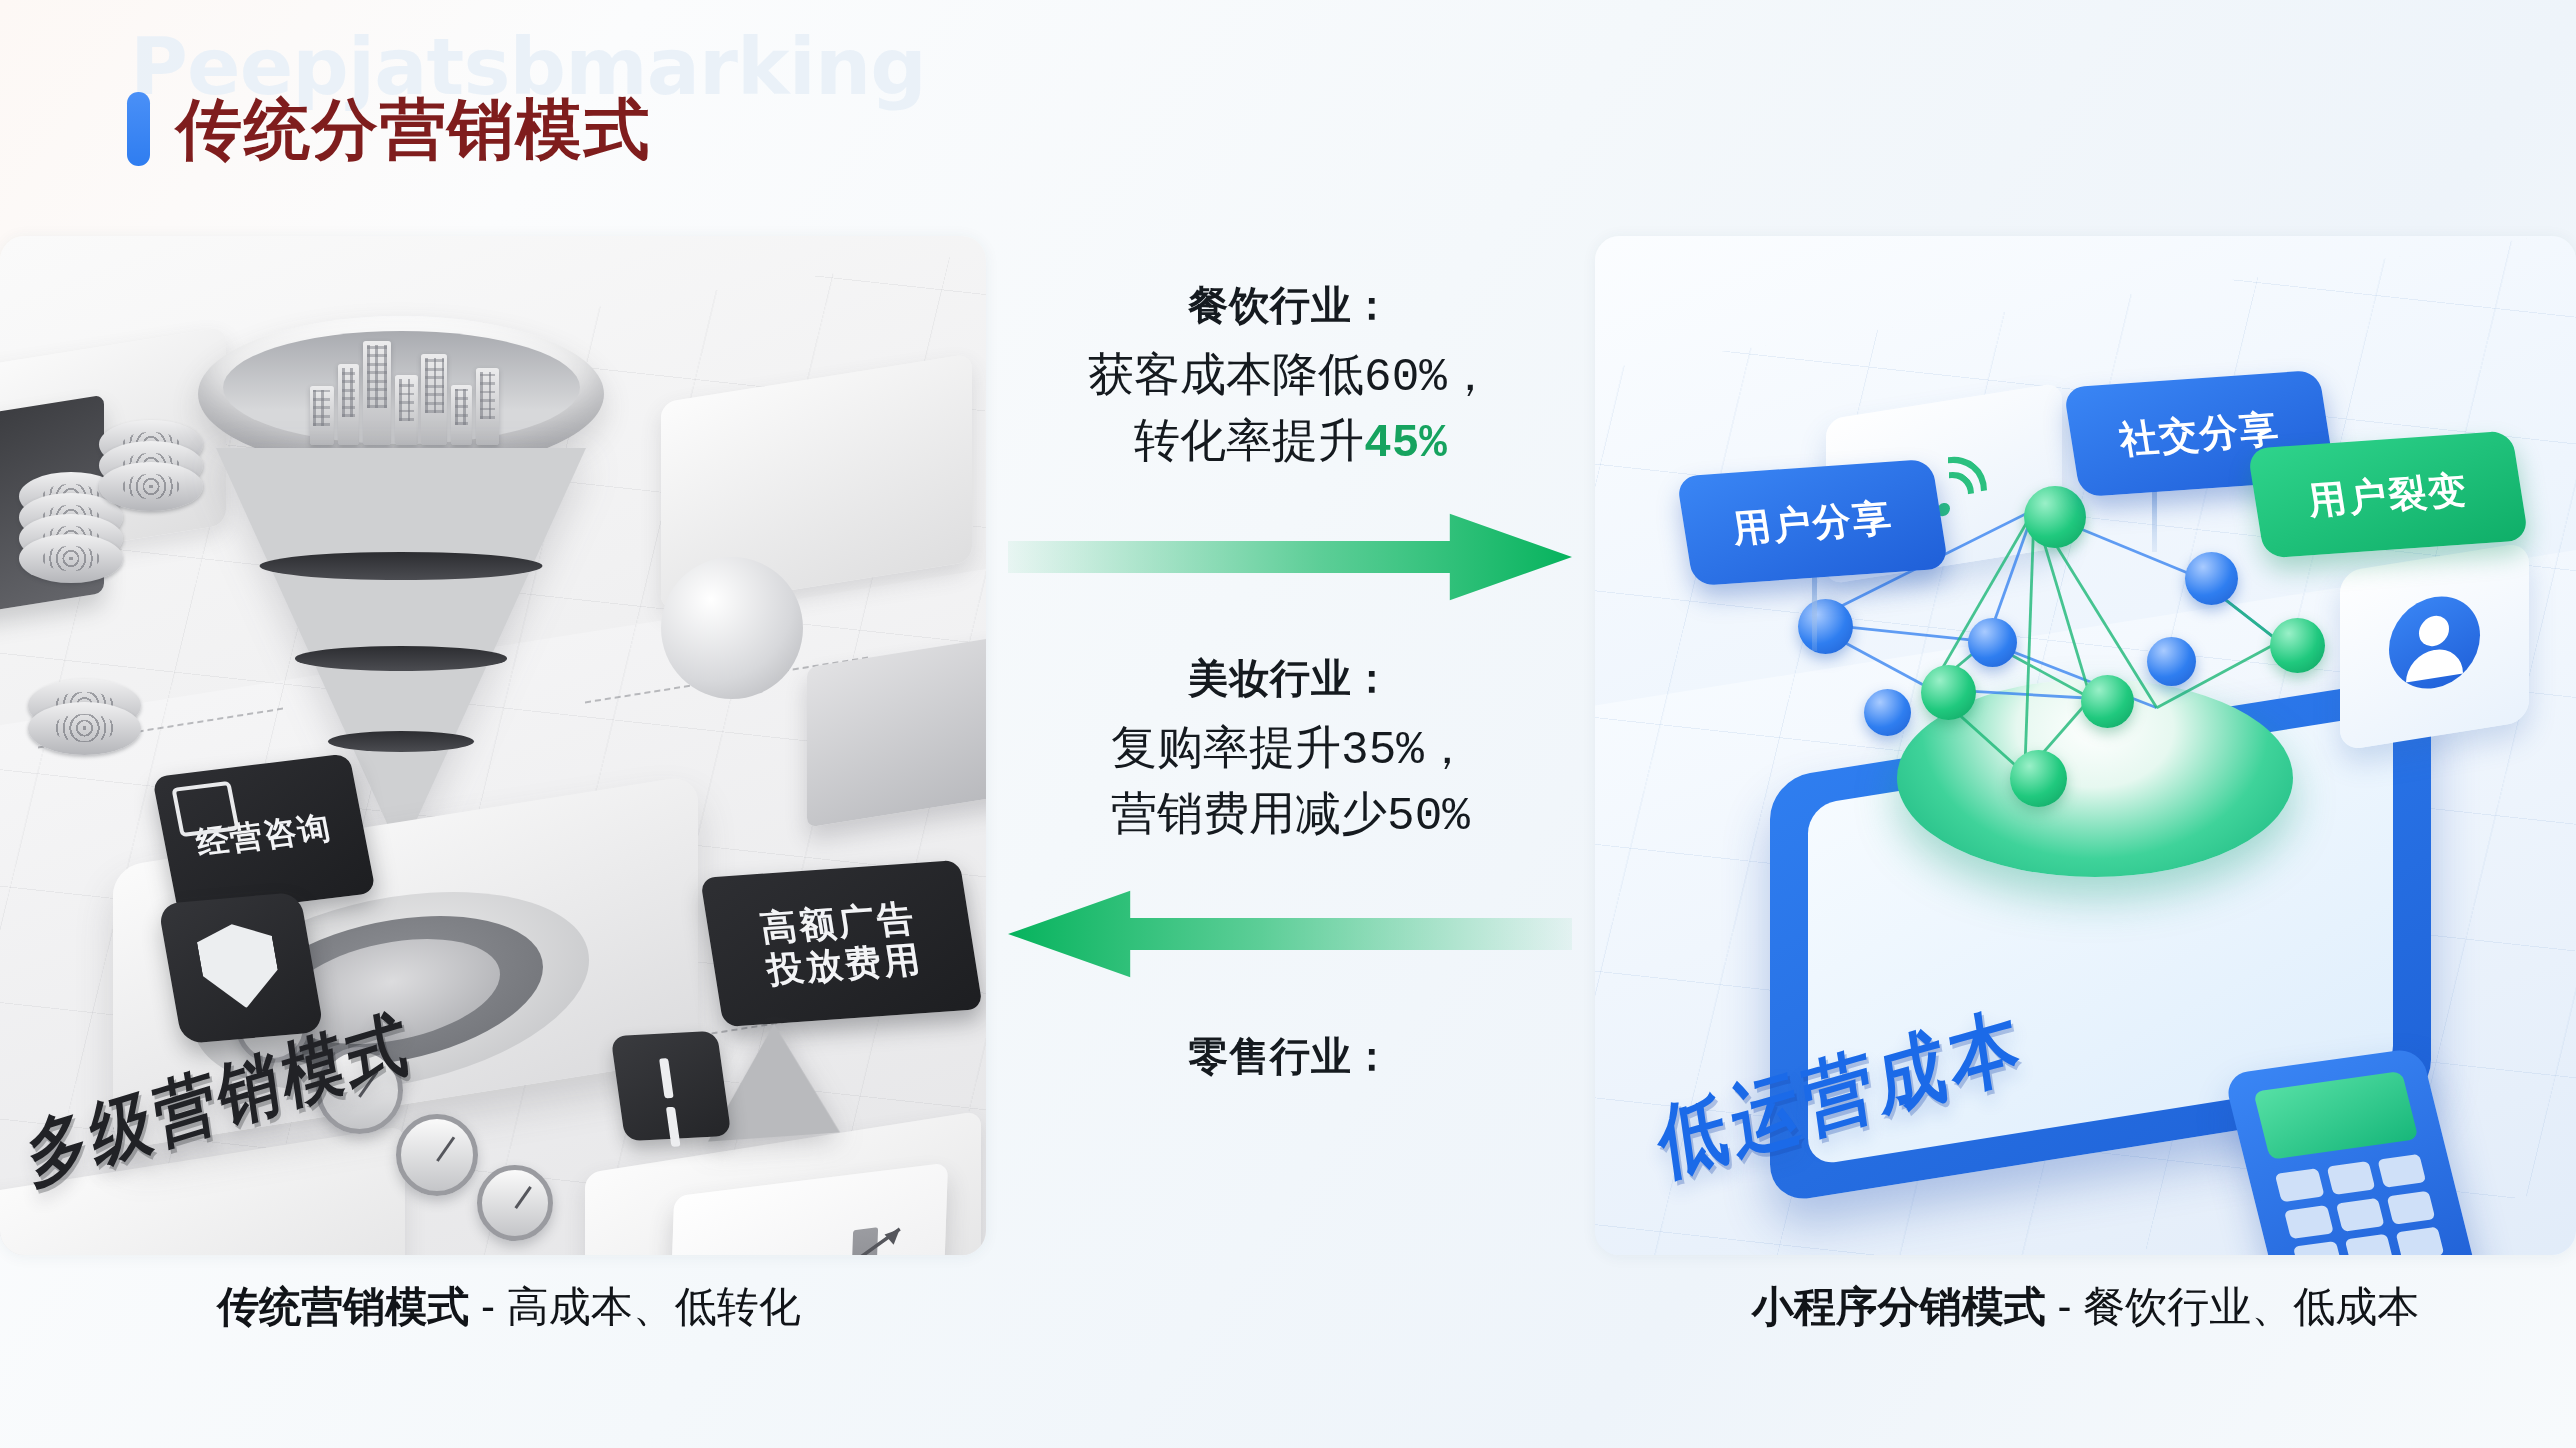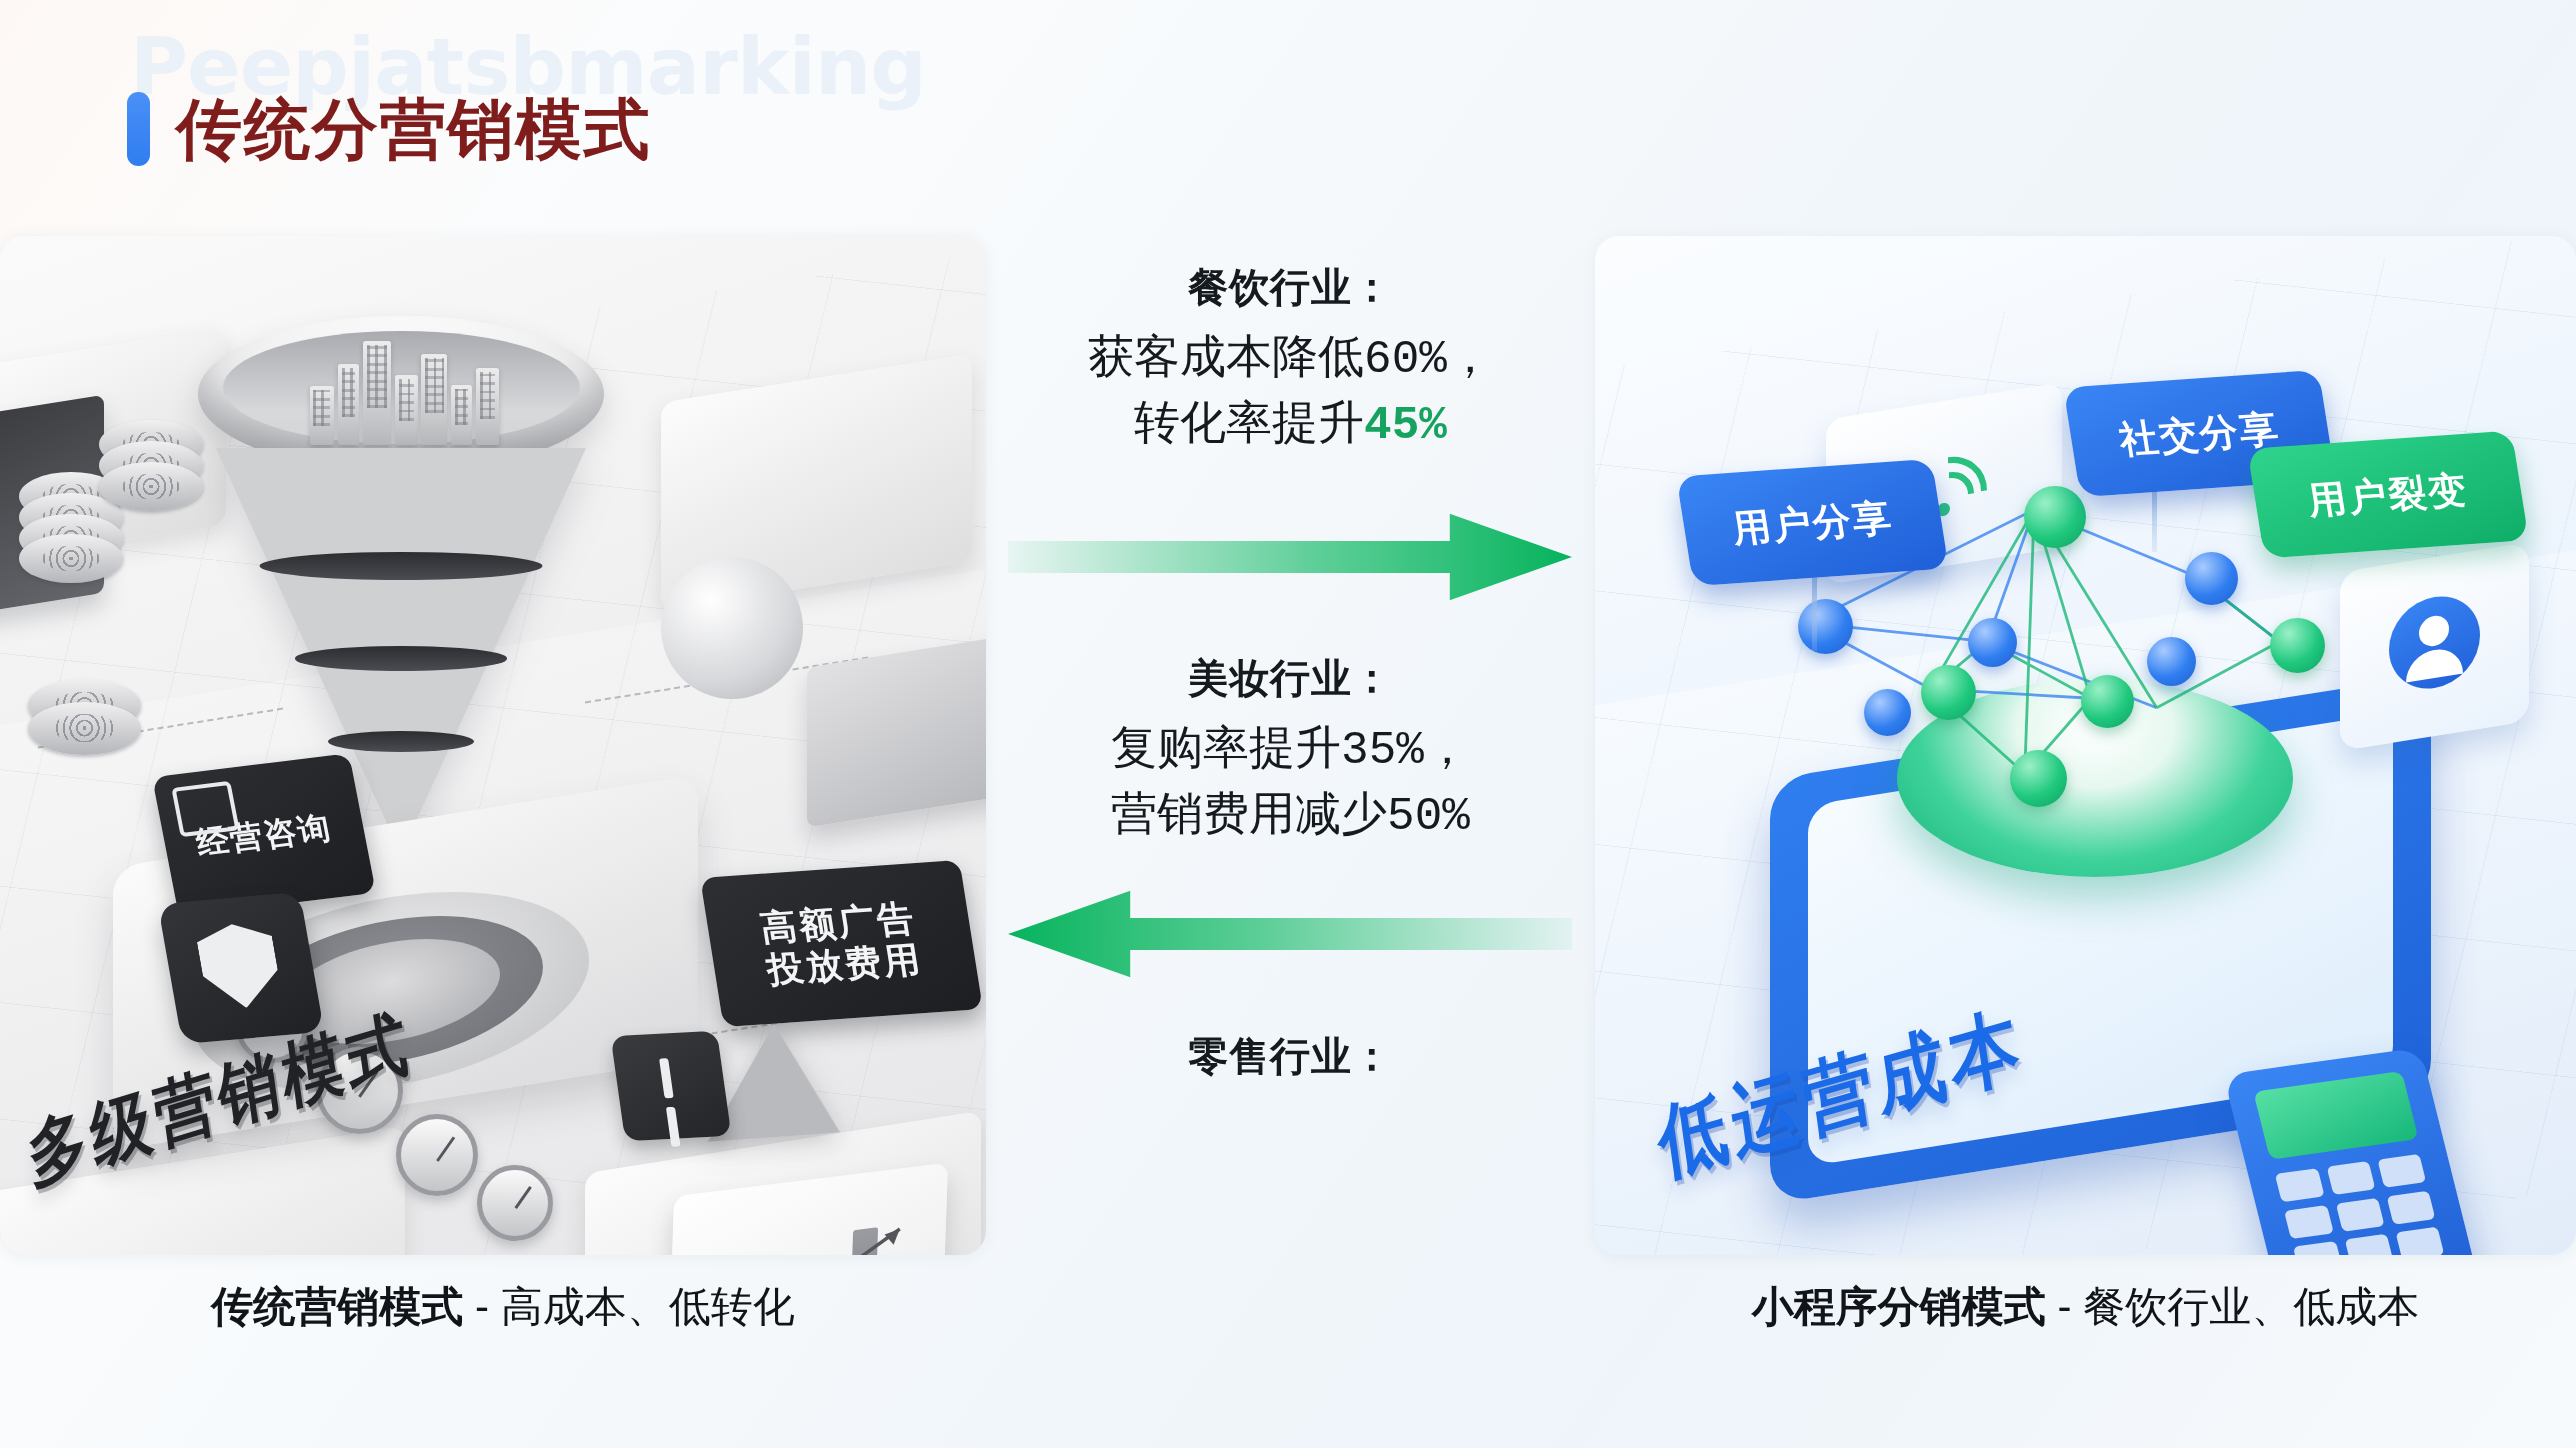--- a/index.html
+++ b/index.html
@@ -187,32 +187,32 @@
   .multi-level{left:19px;top:821px;font-size:62px;letter-spacing:4.7px;color:#212226;
     transform:rotate(-17deg) skewX(-9deg) scaleY(1.15);
     text-shadow:1.9px 3.8px 0 rgba(40,42,48,.3),0 9.4px 15px rgba(60,62,70,.2);}
 
   
   .center{position:absolute;left:986px;top:236px;width:609px;height:1019px;}
   .stat-block{position:absolute;left:0;width:609px;text-align:center;color:#151a1f;}
   .stat-title{font-size:40px;font-weight:800;letter-spacing:0.9px;margin-bottom:13.2px;white-space:nowrap;}
   .stat-line{font-size:46px;font-weight:500;letter-spacing:0;line-height:1.42;white-space:nowrap;font-family:Liberation Mono, monospace;}
   .hl{color:#16a35f;font-weight:800;}
-  .sb1{top:24px;}
+  .sb1{top:42px;}
   .sb2{top:415px;}
   .sb3{top:793px;}
 
   .arrow{position:absolute;left:21px;width:566px;height:94px;}
   .arrow-r{top:274px;}
   .arrow-l{top:651px;}
 
   
   .caption{position:absolute;top:1279px;width:986px;text-align:center;
     font-size:42px;color:#111418;white-space:nowrap;}
-  .caption-left{left:10px;text-align:center;}
+  .caption-left{left:16px;text-align:center;}
   .caption-right{left:1595px;width:981px;}
   .cap-strong{font-weight:800;}
   .cap-rest{font-weight:500;}
 </style>
 </head>
 <body>
 
 <div class="header">
   <div class="watermark">Peepjatsbmarking</div>
   <div class="title-row">

